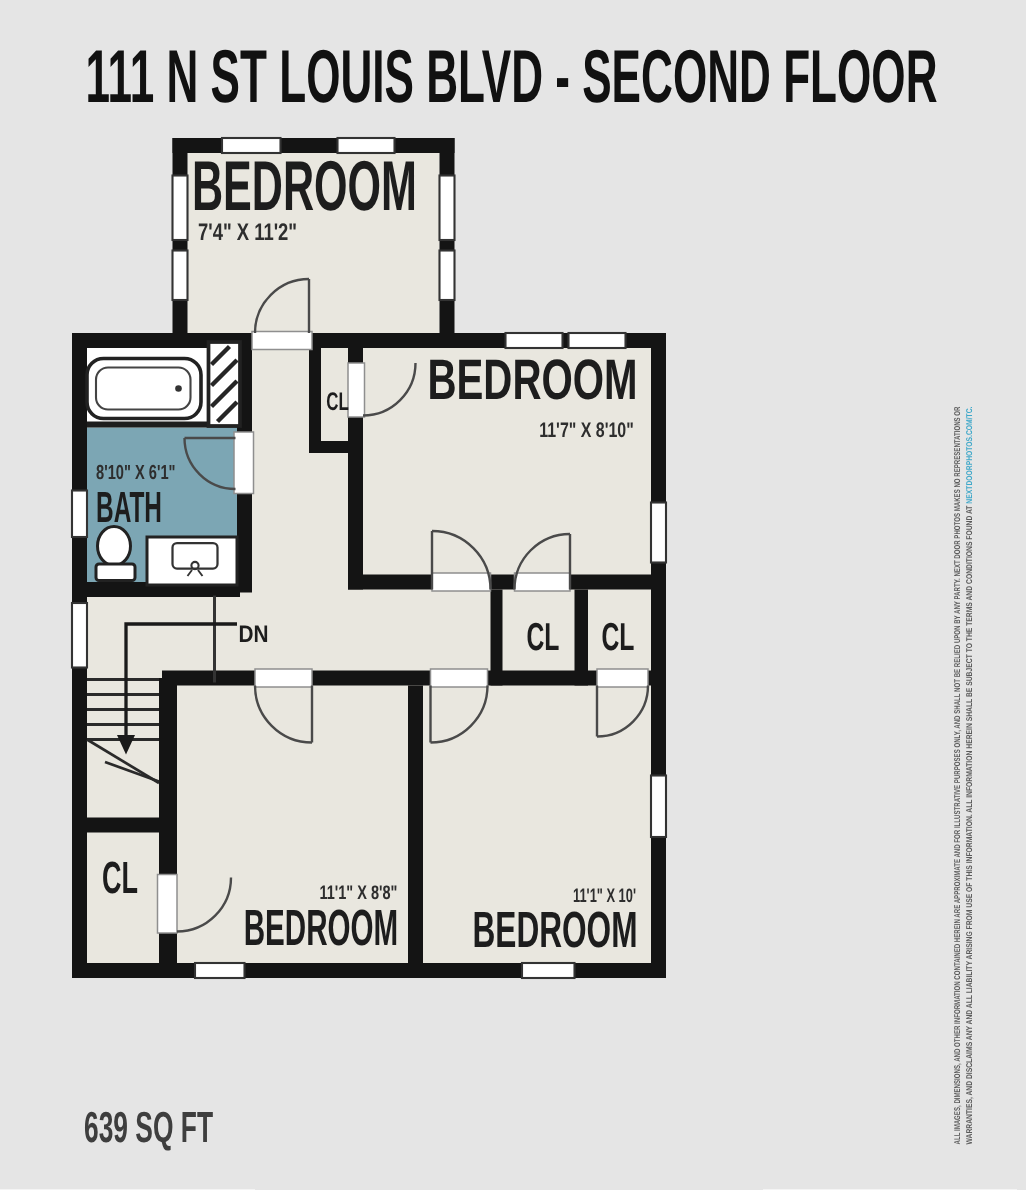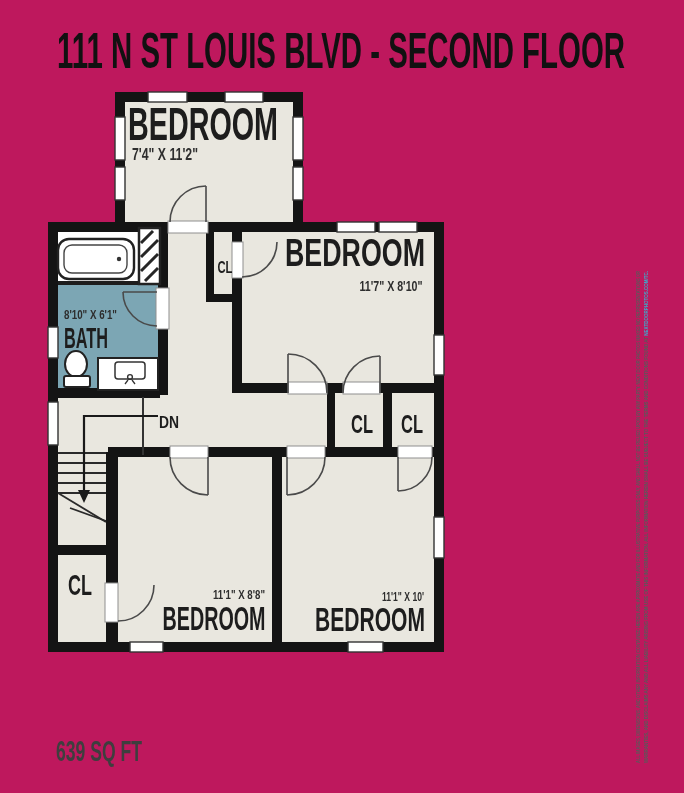--- a/index.html
+++ b/index.html
@@ -1,16 +1,16 @@
 <!DOCTYPE html>
 <html><head>
 <meta charset="utf-8">
 <style>
   html,body{margin:0;padding:0;background:#ffffff;}
-  .stage{position:relative;width:684px;height:793px;background:#be185d;overflow:hidden;
+  .stage{position:relative;width:684px;height:793px;background:#e5e5e5;overflow:hidden;
          font-family:"Liberation Sans",sans-serif;}
   svg{position:absolute;left:0;top:0;}
   svg text{font-family:"Liberation Sans",sans-serif;font-weight:bold;}
   .room-label{fill:#1d1d1d;}
   .dim-label{fill:#2e2e2e;}
   .muted{fill:#3e3e3e;}
   .disc{fill:#5a5a5a;font-weight:bold;}
 </style>
 </head>
 <body>

